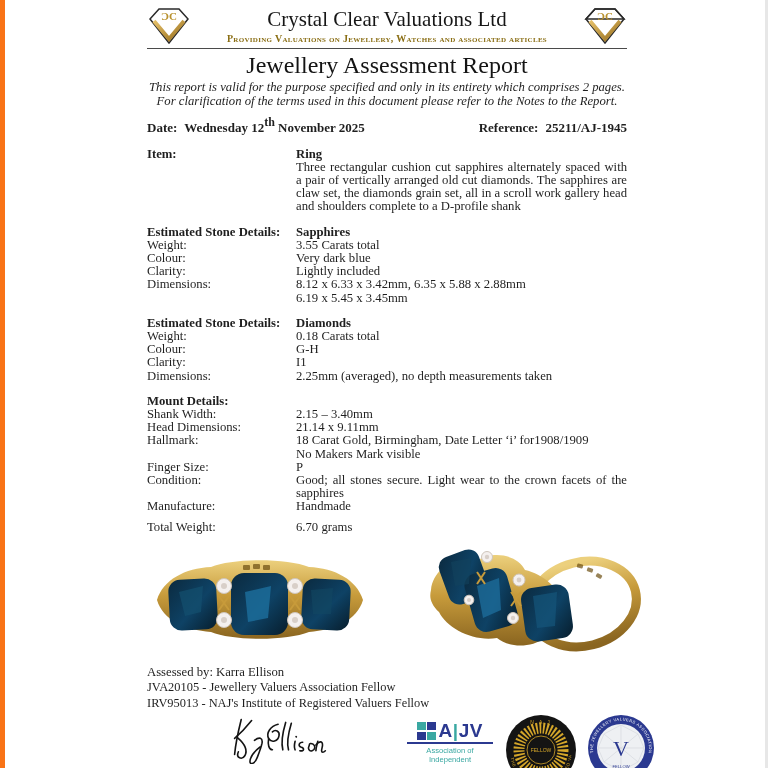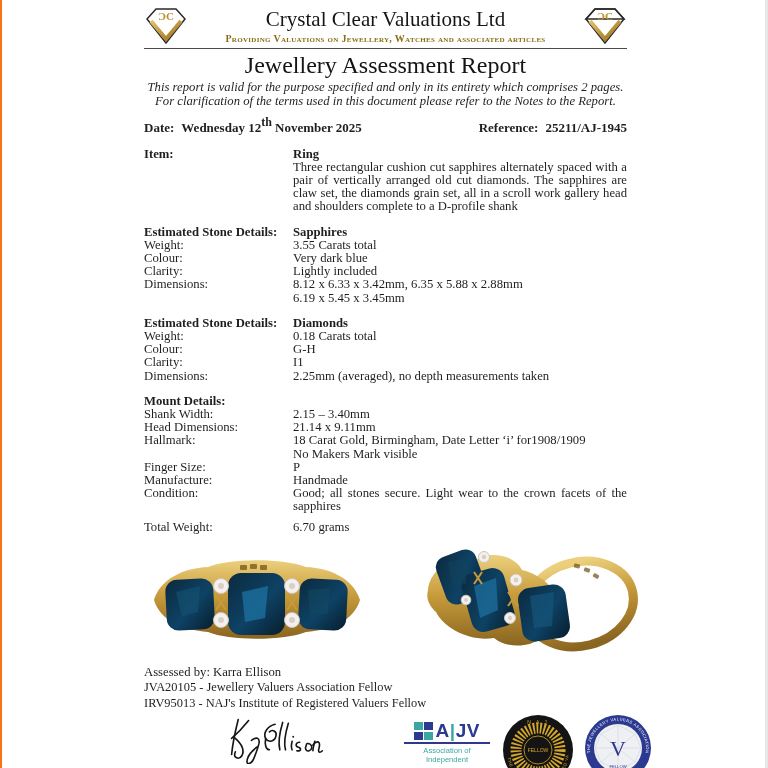--- a/index.html
+++ b/index.html
@@ -4,21 +4,21 @@
 <style>
   html,body { margin:0; padding:0; }
   body {
     width:768px; height:768px; background:#ffffff;
     font-family:"Liberation Serif", serif; color:#1f1f1f;
     -webkit-font-smoothing:antialiased;
   }
   .page {
     box-sizing:border-box; width:768px; height:768px;
     padding:5px 138px 0 142px;
-    border-left:2px solid #f97316; border-right:3px solid #e7e7e7;
+    border-left:5px solid #f97316; border-right:3px solid #e7e7e7;
     overflow:hidden; background:#fff;
   }
   
   .header { display:flex; justify-content:space-between; align-items:flex-start; }
   .logo-diamond { width:44px; height:40px; flex:none; margin-top:1px; }
   .header-center { flex:1; text-align:center; padding-top:2px; }
   .company { font-size:21px; color:#161616; }
   .tagline {
     font-size:10px; font-weight:bold; color:#8a6e14;
     font-variant:small-caps; letter-spacing:0.3px; margin-top:1px;
@@ -172,26 +172,26 @@
     <div class="row">
       <div>Hallmark:</div>
       <div class="pre">18 Carat Gold, Birmingham, Date Letter ‘i’ for1908/1909
 No Makers Mark visible</div>
     </div>
     <div class="row">
       <div>Finger Size:</div>
       <div>P</div>
     </div>
     <div class="row">
+      <div>Condition:</div>
+      <div class="just">Good; all stones secure.  Light wear to the crown facets of the sapphires</div>
+    </div>
+    <div class="row">
       <div>Manufacture:</div>
       <div>Handmade</div>
-    </div>
-    <div class="row">
-      <div>Condition:</div>
-      <div class="just">Good; all stones secure.  Light wear to the crown facets of the sapphires</div>
     </div>
     <div class="row total-row">
       <div>Total Weight:</div>
       <div>6.70 grams</div>
     </div>
   </div>
 
   <div class="photos">
     <svg class="photo" width="222" height="112" viewBox="0 0 222 112">
       <defs>

